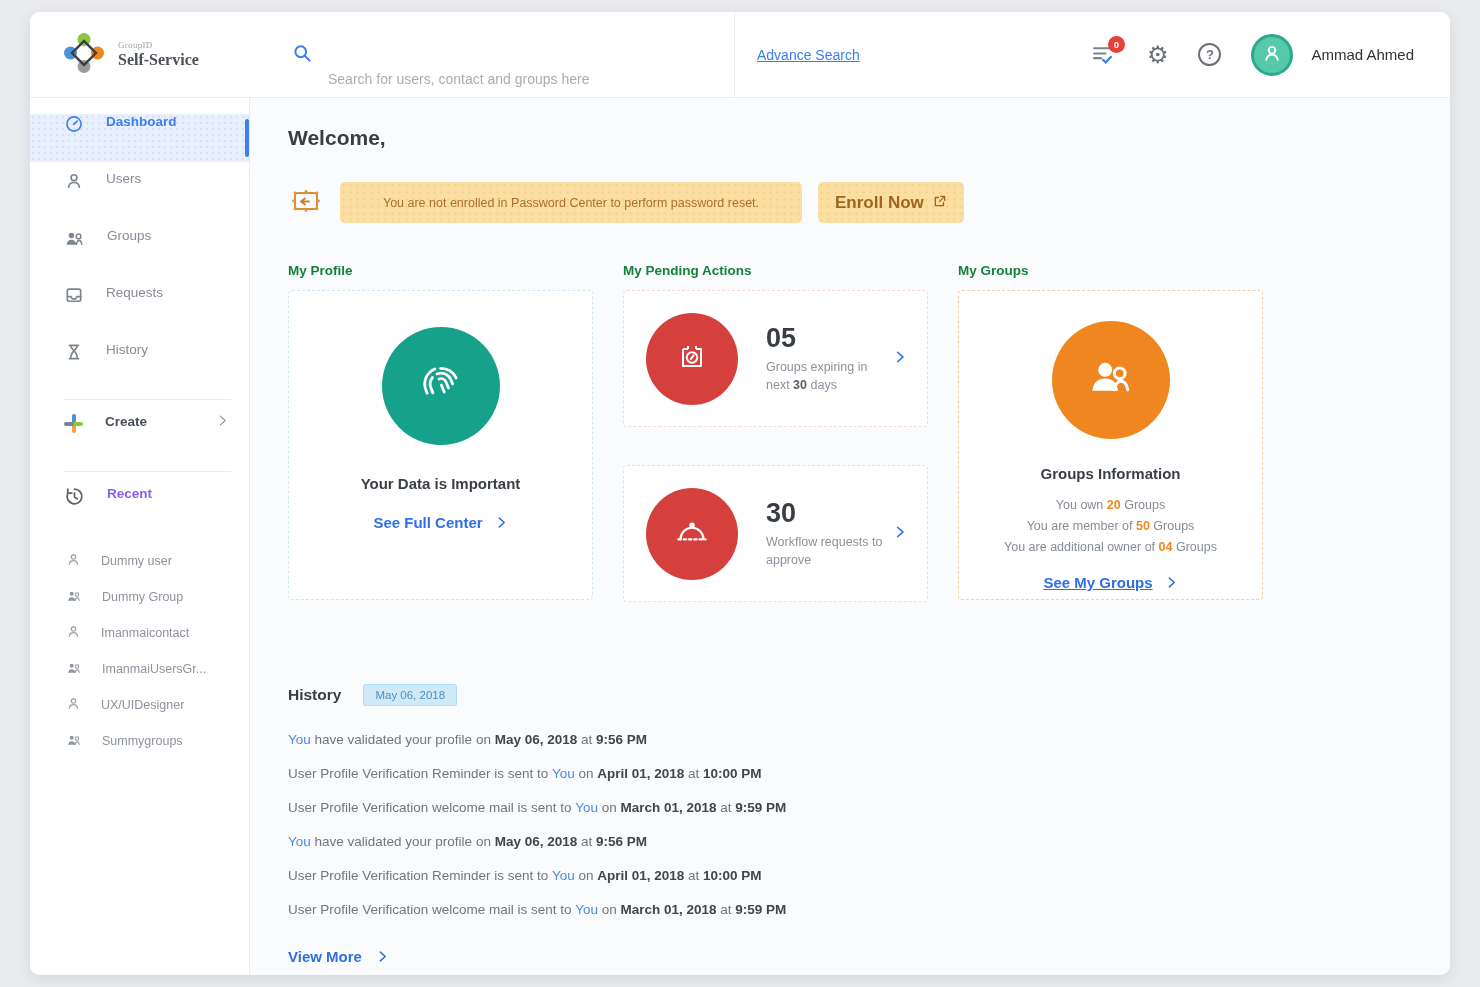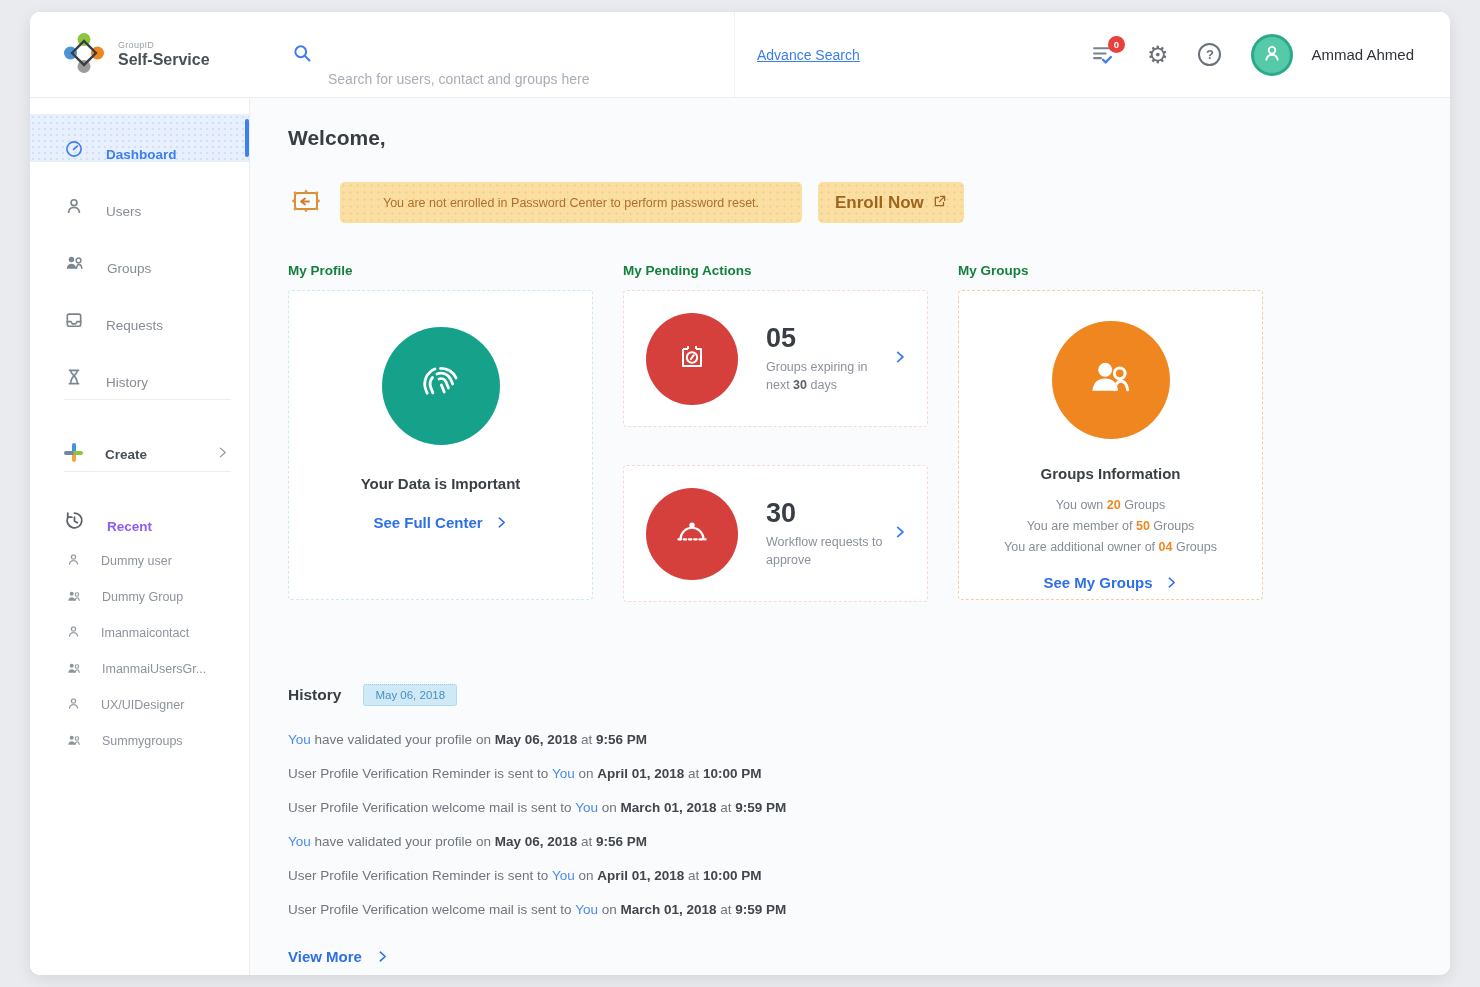--- a/index.html
+++ b/index.html
@@ -2,42 +2,42 @@
 <html><head>
 <meta charset="utf-8">
 <style>
   * { margin:0; padding:0; box-sizing:border-box; }
   html,body { width:1480px; height:987px; background:#e9ebee; font-family:"Liberation Sans", sans-serif; }
   .app { width:1420px; height:963px; margin:12px auto 0; background:#fff; border-radius:10px;
          box-shadow:0 4px 16px rgba(0,0,0,.09); overflow:hidden; display:flex; flex-direction:column; }
 
   
   .header { height:86px; display:flex; align-items:center; background:#fff; border-bottom:1px solid #ececec; flex:none; }
-  .logo-area { width:220px; flex:none; display:flex; align-items:center; padding-left:32px; gap:12px; }
+  .logo-area { width:220px; flex:none; display:flex; align-items:center; padding-left:32px; gap:12px;font-family:Liberation Serif, serif; }
   .logo-text .brand-top { font-size:9px; color:#9aa2ab; letter-spacing:.3px; }
   .logo-text .brand-bottom { font-size:16px; font-weight:bold; color:#4a5058; margin-top:1px; }
   .search-area { width:485px; flex:none; display:flex; align-items:center; gap:16px; padding-left:42px; height:100%; border-right:1px solid #efefef; }
   .search-input { border:none; outline:none; font-size:14px; color:#4a5058; width:340px; font-family:"Liberation Sans",sans-serif;margin-top:48px; }
   .search-input::placeholder { color:#a8aeb6; }
   .advance-search { margin-left:22px; font-size:14px; color:#3b7de9; text-decoration:underline; cursor:pointer; }
   .header-right { margin-left:auto; display:flex; align-items:center; gap:30px; padding-right:36px; }
   .notif-wrap { position:relative; width:26px; height:26px; cursor:pointer; }
   .notif-badge { position:absolute; top:-6px; right:-8px; min-width:17px; height:17px; background:#e8403a; color:#fff;
                  font-size:9.5px; font-weight:bold; border-radius:50%; display:flex; align-items:center; justify-content:center; }
   .gear-glyph { font-size:24px; color:#6b7179; line-height:1; cursor:pointer; }
   .help-circle { width:23px; height:23px; border:2px solid #6b7179; border-radius:50%; color:#6b7179;
                  font-size:13px; font-weight:bold; display:flex; align-items:center; justify-content:center; cursor:pointer; }
   .avatar { width:42px; height:42px; border-radius:50%; background:#56c9a8; border:3px solid #2aa98b;
             display:flex; align-items:center; justify-content:center; cursor:pointer; }
   .user-name { font-size:15px; color:#2f3338; margin-left:-12px; }
 
   
   .body-row { flex:1; display:flex; min-height:0; }
   .sidebar { width:220px; flex:none; background:#fff; border-right:1px solid #ececec; padding-top:16px; overflow:hidden; }
-  .nav-item { position:relative; height:48px; display:flex; align-items:flex-end; padding-left:34px; gap:22px;
+  .nav-item { position:relative; height:48px; display:flex; align-items:flex-start; padding-left:34px; gap:22px;
               color:#868c95; font-size:13.5px; cursor:pointer; margin-bottom:9px; }
   .nav-item svg { color:#7d868f; }
   .nav-item.active { color:#3d7ef1; font-weight:bold;
       background-color:#e9f0fd;
       background-image:radial-gradient(rgba(61,126,241,.14) 1px, transparent 1.2px);
       background-size:6px 6px; }
   .nav-item.active svg { color:#3d7ef1; }
   .active-bar { position:absolute; right:0; top:5px; bottom:5px; width:4px; background:#3d7ef1; border-radius:2px; }
   .side-divider { border:none; border-top:1px solid #ededed; margin:6px 18px 14px 34px; }
   .create-item { justify-content:flex-start; color:#4a5058; font-weight:bold; }
@@ -71,21 +71,21 @@
   .big-circle { width:118px; height:118px; border-radius:50%; margin:0 auto; display:flex; align-items:center; justify-content:center; }
   .teal-bg { background:#16a28a; }
   .orange-bg { background:#f0861f; }
   .card-title { font-size:15px; font-weight:bold; color:#3a3f46; margin-top:30px; }
   .card-desc { font-size:12.5px; color:#9198a1; line-height:1.55; margin:16px auto 0; width:252px; }
   .card-link { display:inline-flex; align-items:center; gap:12px; margin-top:22px; color:#2e6fe8; font-size:15px; font-weight:bold; cursor:pointer; }
   .groups-card .card-title { margin-top:26px; }
   .group-lines { margin-top:13px; }
   .group-line { font-size:12.5px; color:#868d96; line-height:21px; }
   .group-line b { color:#f0861f; }
-  .groups-card .card-link { margin-top:16px; }
+  .groups-card .card-link { margin-top:16px;text-decoration:underline; }
 
   .pending-card { height:137px; border:1px dashed #f6d9d6; display:flex; align-items:center; padding:0 20px 0 22px; margin-bottom:38px; }
   .pending-circle { width:92px; height:92px; border-radius:50%; background:#d6403c; flex:none; display:flex; align-items:center; justify-content:center; }
   .pending-info { margin-left:28px; }
   .pending-count { font-size:27px; font-weight:bold; color:#393e45; }
   .pending-label { font-size:12.5px; color:#8c929b; width:122px; line-height:1.45; margin-top:4px; }
   .pending-label b { color:#5a6069; }
   .pending-chevron { margin-left:auto; cursor:pointer; }
 
   .history-section { margin-top:44px; }

